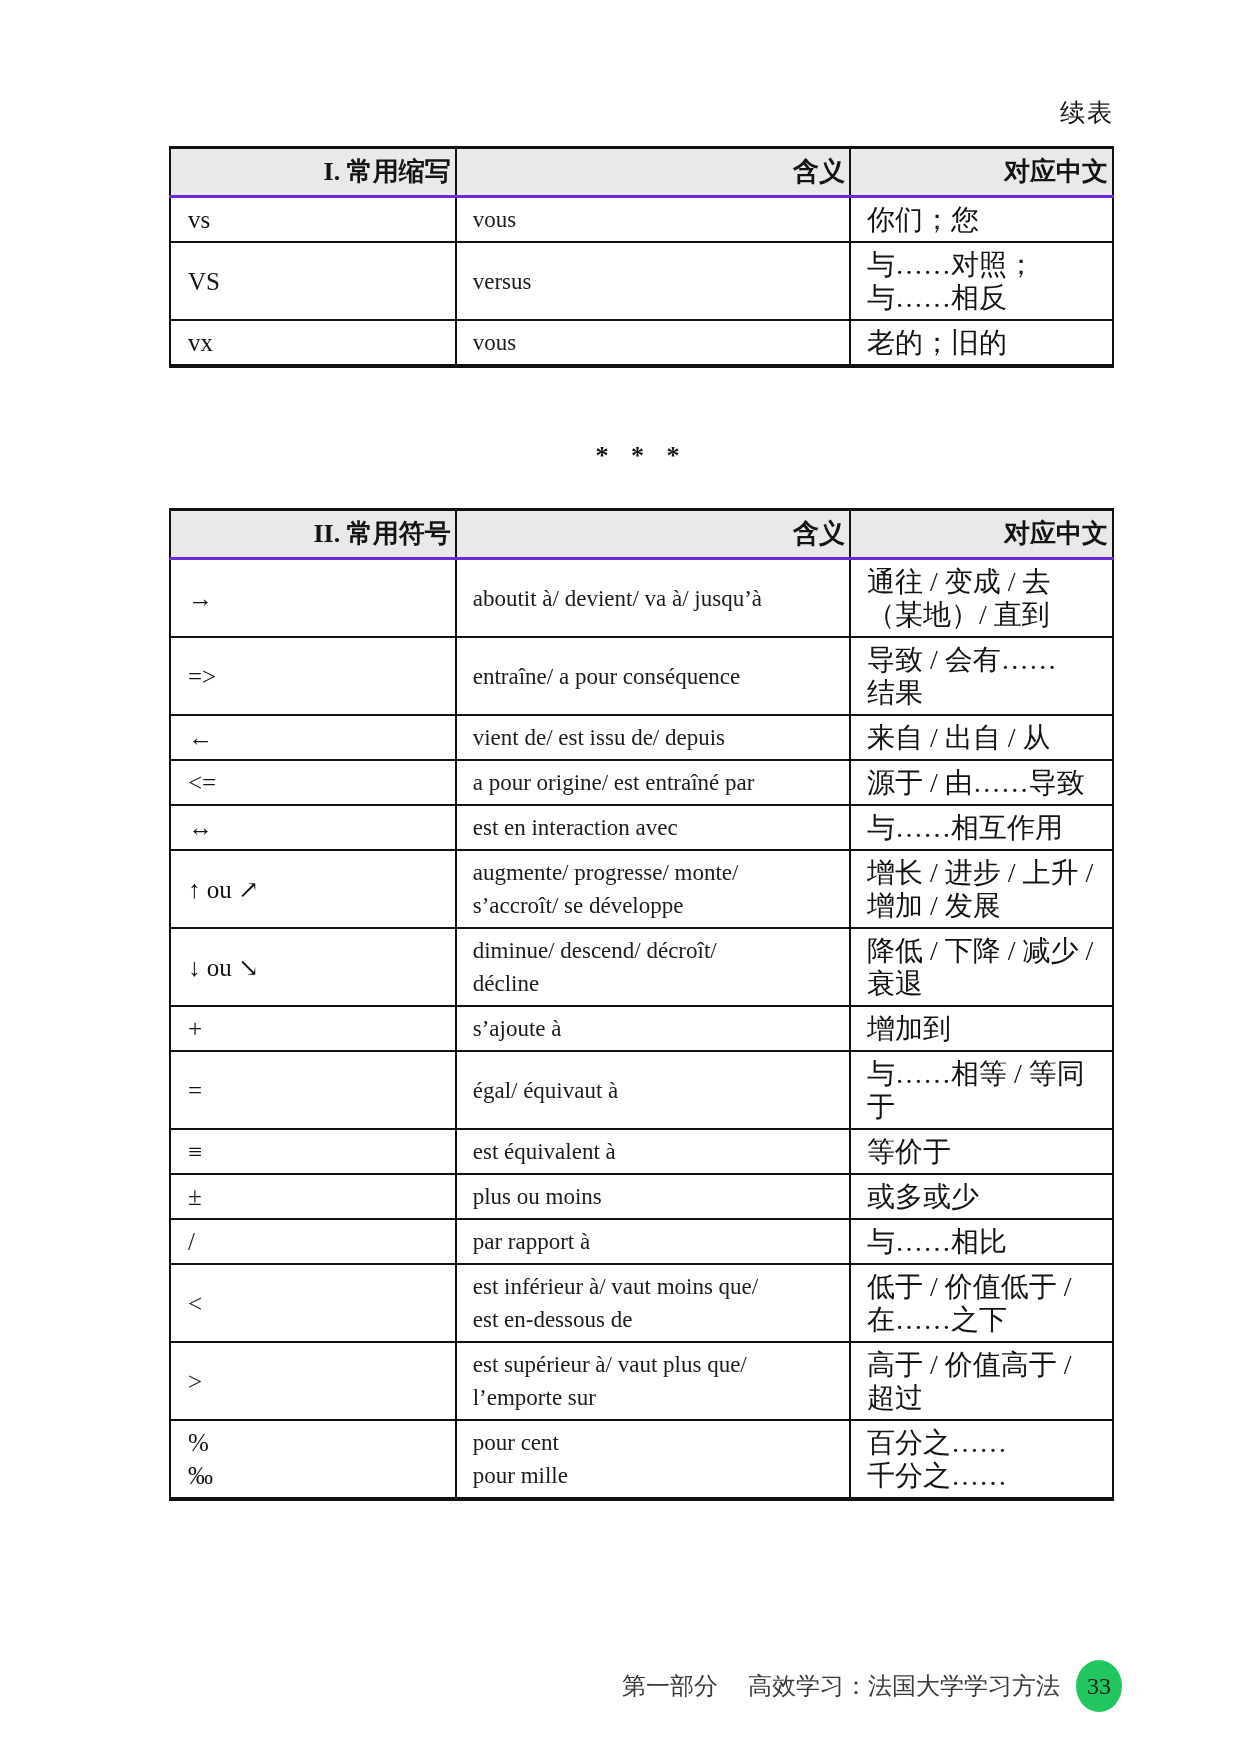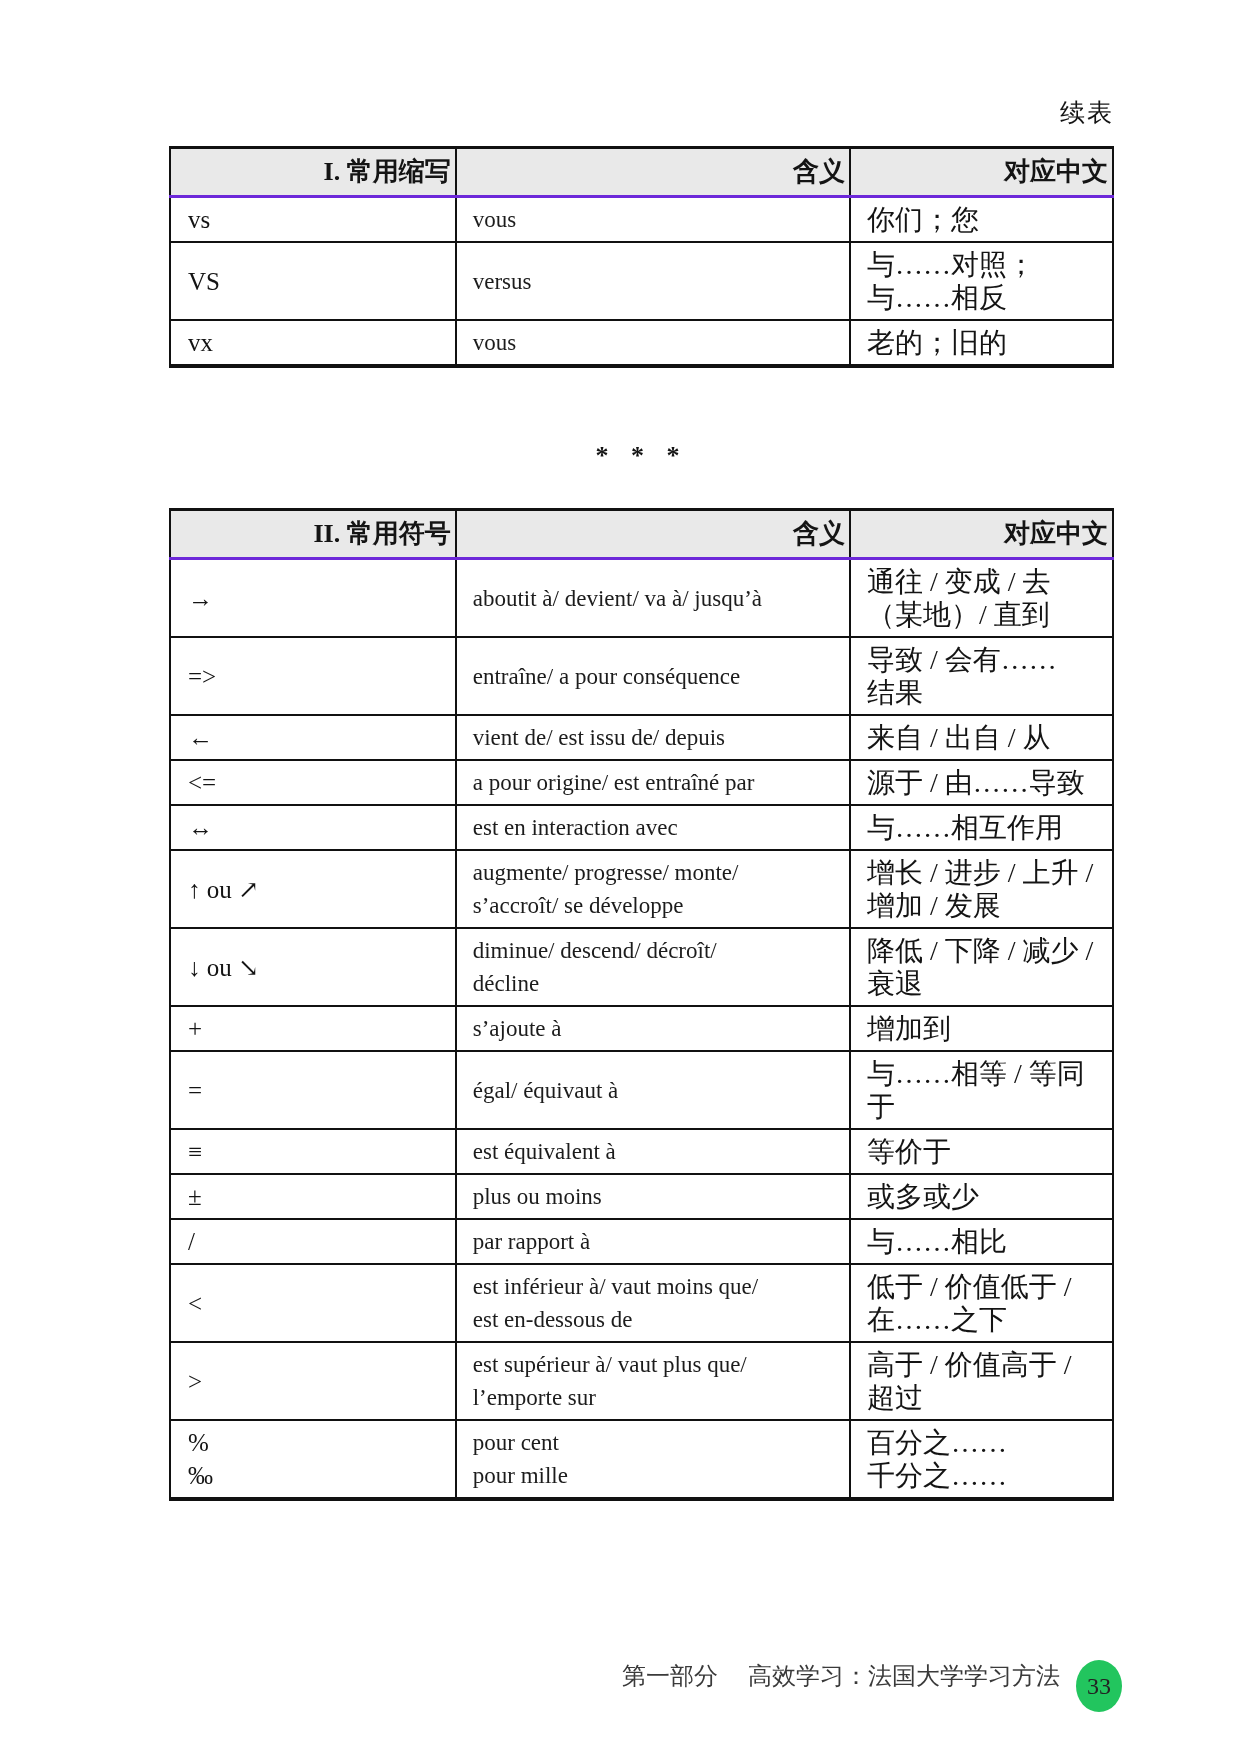--- a/index.html
+++ b/index.html
@@ -86,21 +86,21 @@
   }
   .footer {
     position: absolute;
     top: 1660px;
     left: 0;
     width: 1240px;
     padding-right: 118px;
     box-sizing: border-box;
     display: flex;
     justify-content: flex-end;
-    align-items: flex-start;
+    align-items: center;
     gap: 16px;
     font-size: 24px;
     color: #3a3a3a;
   }
   .footer .section { margin-right: 14px; }
   .badge {
     display: flex;
     align-items: center;
     justify-content: center;
     width: 46px;

